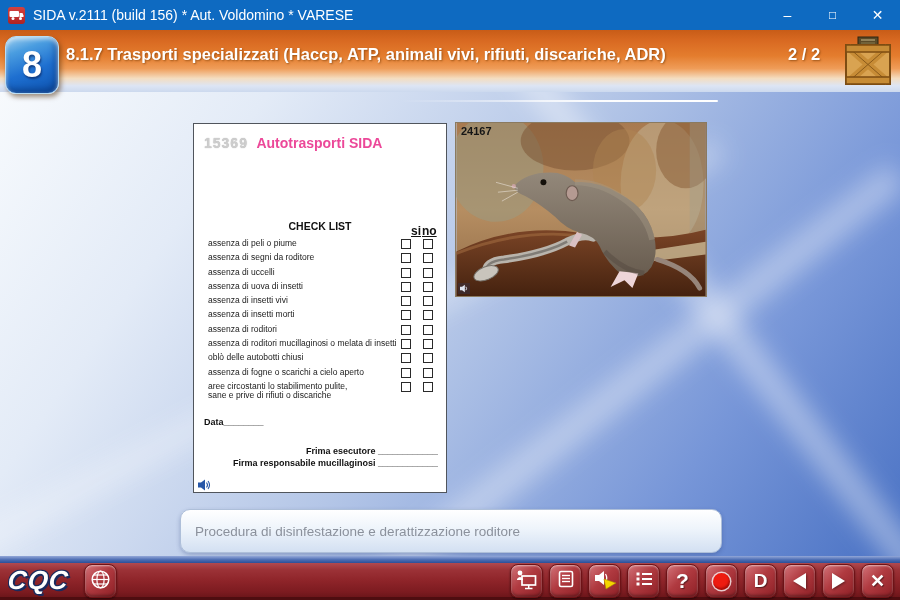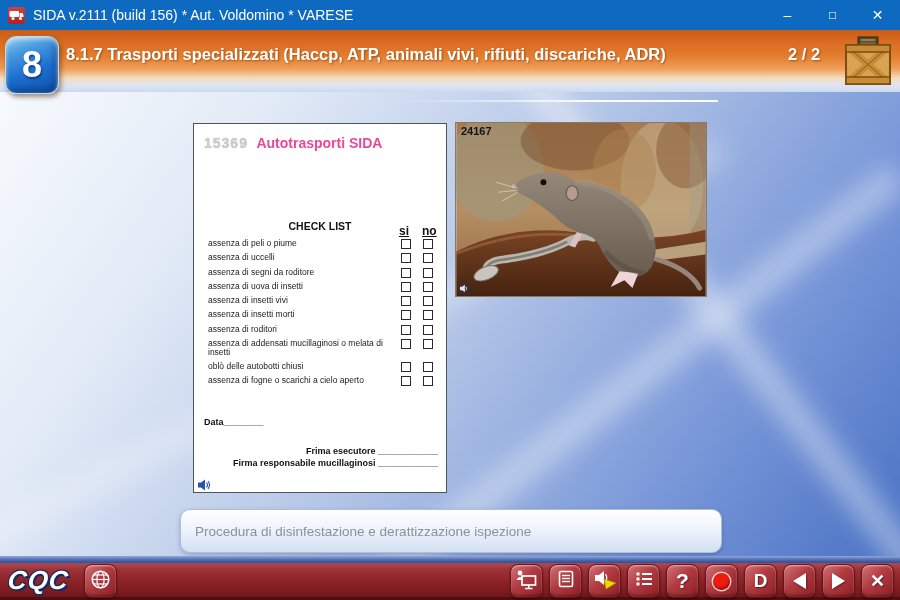--- a/index.html
+++ b/index.html
@@ -47,21 +47,21 @@
   .dochead{position:absolute;left:10px;top:10px;white-space:nowrap;}
   .doccode{font-size:14px;font-weight:bold;color:#cdcdcd;text-shadow:0 0 1px #aaa;letter-spacing:1px;}
   .docorg{font-size:14px;font-weight:bold;color:#ec4899;margin-left:4px;}
   .doctitleblock{position:absolute;left:0;top:50px;width:100%;text-align:center;margin-top:46px;}
   .doctitle{font-size:10.5px;font-weight:bold;color:#111;}
   .docsub{font-size:10px;font-weight:bold;color:#111;margin-top:1px;}
   .colhead{position:absolute;left:10px;top:100px;right:13px;display:flex;}
   .colhead .sp{flex:1;}
   .colhead .ch{width:11px;font-size:12px;font-weight:bold;color:#111;
                text-decoration:underline;}
-  .colhead .ch+.ch{margin-left:12px;}
+  .colhead .ch+.ch{}
   .rows{position:absolute;left:10px;top:115px;right:13px;}
   .crow{display:flex;align-items:flex-start;margin-bottom:4.3px;}
   .clbl{flex:1;font-size:8.5px;color:#1a1a1a;line-height:9.4px;padding-left:4px;}
   .clbl .l{display:block;}
   .cbox{width:8px;height:8px;border:1px solid #2a2a2a;background:#fff;flex:0 0 auto;margin-top:0;}
   .cbox.nb{margin-left:12px;}
   .datalbl{position:absolute;left:10px;top:287px;font-size:9px;font-weight:bold;color:#111;margin-top:6px;}
   .sig1{position:absolute;right:8px;top:322px;font-size:9px;font-weight:bold;color:#111;}
   .sig2{position:absolute;right:8px;top:334px;font-size:9px;font-weight:bold;color:#111;}
   .docaudio{position:absolute;left:4px;bottom:3px;width:13px;height:12px;cursor:pointer;}
@@ -167,61 +167,69 @@
         <span class="ch">si</span>
         <span class="ch">no</span>
       </div>
       <div class="rows">
         <div class="crow">
           <span class="clbl">assenza di peli o piume</span>
           <span class="cbox"></span>
           <span class="cbox nb"></span>
         </div>
         <div class="crow">
+          <span class="clbl">assenza di segni da roditore</span>
+          <span class="cbox"></span>
+          <span class="cbox nb"></span>
+        </div>
+        <div class="crow">
           <span class="clbl">assenza di uccelli</span>
           <span class="cbox"></span>
           <span class="cbox nb"></span>
         </div>
         <div class="crow">
-          <span class="clbl">assenza di segni da roditore</span>
-          <span class="cbox"></span>
-          <span class="cbox nb"></span>
-        </div>
-        <div class="crow">
           <span class="clbl">assenza di uova di insetti</span>
           <span class="cbox"></span>
           <span class="cbox nb"></span>
         </div>
         <div class="crow">
           <span class="clbl">assenza di insetti vivi</span>
           <span class="cbox"></span>
           <span class="cbox nb"></span>
         </div>
         <div class="crow">
           <span class="clbl">assenza di insetti morti</span>
           <span class="cbox"></span>
           <span class="cbox nb"></span>
         </div>
         <div class="crow">
           <span class="clbl">assenza di roditori</span>
           <span class="cbox"></span>
           <span class="cbox nb"></span>
         </div>
         <div class="crow">
-          <span class="clbl">assenza di addensati mucillaginosi o melata di insetti</span>
+          <span class="clbl">assenza di roditori mucillaginosi o melata di insetti</span>
           <span class="cbox"></span>
           <span class="cbox nb"></span>
         </div>
         <div class="crow">
           <span class="clbl">oblò delle autobotti chiusi</span>
           <span class="cbox"></span>
           <span class="cbox nb"></span>
         </div>
         <div class="crow">
           <span class="clbl">assenza di fogne o scarichi a cielo aperto</span>
+          <span class="cbox"></span>
+          <span class="cbox nb"></span>
+        </div>
+        <div class="crow">
+          <span class="clbl">
+            <span class="l">aree circostanti lo stabilimento pulite,</span>
+            <span class="l">sane e prive di rifiuti o discariche</span>
+          </span>
           <span class="cbox"></span>
           <span class="cbox nb"></span>
         </div>
       </div>
       <div class="datalbl">Data________</div>
       <div class="sig1">Frima esecutore ____________</div>
       <div class="sig2">Firma responsabile mucillaginosi ____________</div>
       <div class="docaudio">
         <svg width="13" height="12" viewBox="0 0 13 12">
           <polygon points="0,3.5 3,3.5 7,0.5 7,11.5 3,8.5 0,8.5" fill="#2757a8"></polygon>
@@ -275,21 +283,21 @@
       <span class="photocode">24167</span>
       <div class="photoaudio">
         <svg width="9" height="9" viewBox="0 0 13 12">
           <polygon points="0,3.5 3,3.5 7,0.5 7,11.5 3,8.5 0,8.5" fill="#dfe6f2"></polygon>
           <path d="M8.5,3.5 Q10.5,6 8.5,8.5" stroke="#dfe6f2" stroke-width="1.4" fill="none"></path>
         </svg>
       </div>
     </div>
 
     <div class="caption">
-      <span>Procedura di disinfestazione e derattizzazione ispezione</span>
+      <span>Procedura di disinfestazione e derattizzazione roditore</span>
     </div>
   </div>
 
   <div class="strip"></div>
 
   <div class="toolbar">
     <div class="cqc">CQC</div>
 
     <div class="tbtn globe">
       <span>

